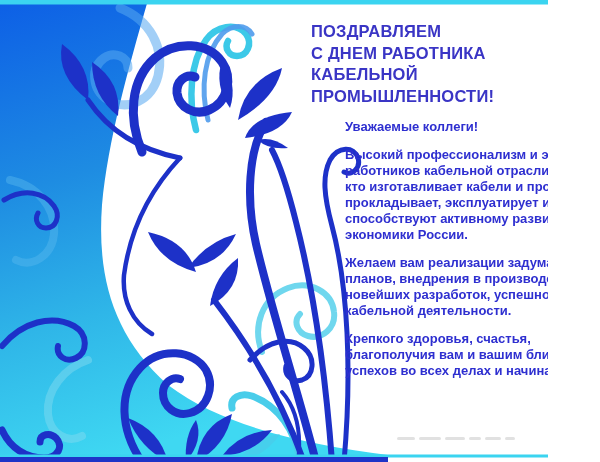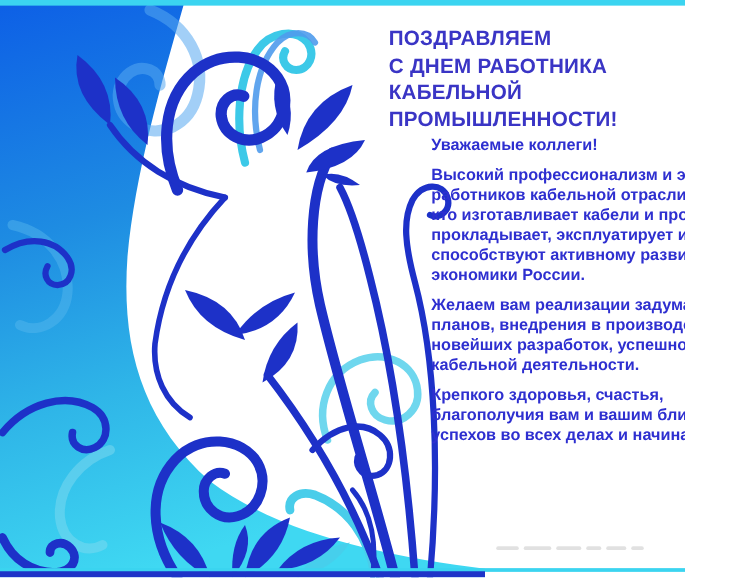--- a/index.html
+++ b/index.html
@@ -39,21 +39,21 @@
     color: var(--title-color, #3a35c5);
     white-space: pre-wrap;
   }
   .card-body {
     position: absolute;
     left: 345px;
     top: 107px;
     width: 255px;
   }
   .card-body p {
-    margin: 1px 0 8px 0;
+    margin: 12px 0 8px 0;
     font-size: 13px;
     line-height: 16px;
     font-weight: 700;
     color: var(--body-color, #2e2fd0);
     white-space: pre-wrap;
   }
   .watermark {
     position: absolute;
     left: 397px;
     top: 437px;

